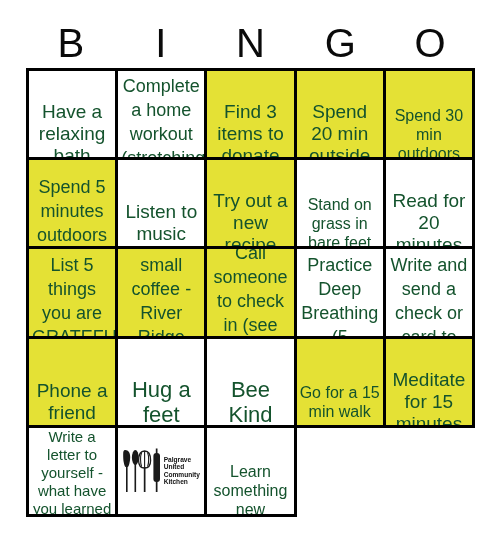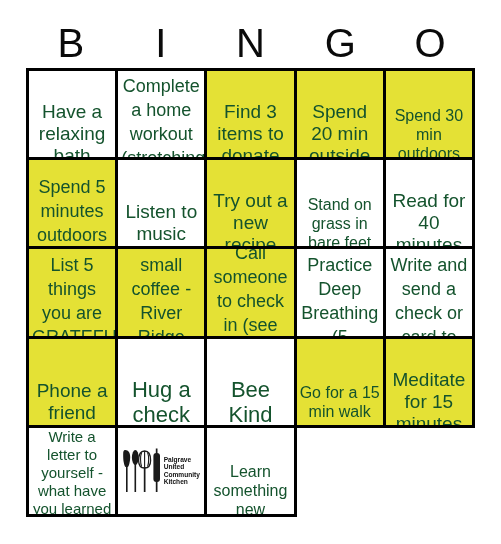--- a/index.html
+++ b/index.html
@@ -138,42 +138,42 @@
       <div class="cell fs-lg">
         <span class="cell-text">Listen to music</span>
       </div>
       <div class="cell fs-lg marked">
         <span class="cell-text">Try out a new recipe</span>
       </div>
       <div class="cell fs-md">
         <span class="cell-text">Stand on grass in bare feet</span>
       </div>
       <div class="cell fs-lg">
-        <span class="cell-text">Read for 40 minutes</span>
+        <span class="cell-text">Read for 20 minutes</span>
       </div>
       <div class="cell fs-sm marked">
         <span class="cell-text">List 5 things you are GRATEFUL for</span>
       </div>
       <div class="cell fs-sm marked">
         <span class="cell-text">FREE small coffee - River Ridge Cafe and Bistro</span>
       </div>
       <div class="cell fs-sm marked">
         <span class="cell-text">Call someone to check in (see how they are)</span>
       </div>
       <div class="cell fs-sm">
         <span class="cell-text">Practice Deep Breathing (5 minutes)</span>
       </div>
       <div class="cell fs-sm">
         <span class="cell-text">Write and send a check or card to someone</span>
       </div>
       <div class="cell fs-lg marked">
         <span class="cell-text">Phone a friend</span>
       </div>
       <div class="cell fs-xl">
-        <span class="cell-text">Hug a check</span>
+        <span class="cell-text">Hug a feet</span>
       </div>
       <div class="cell fs-xl">
         <span class="cell-text">Bee Kind</span>
       </div>
       <div class="cell fs-md marked">
         <span class="cell-text">Go for a 15 min walk</span>
       </div>
       <div class="cell fs-lg marked">
         <span class="cell-text">Meditate for 15 minutes</span>
       </div>

